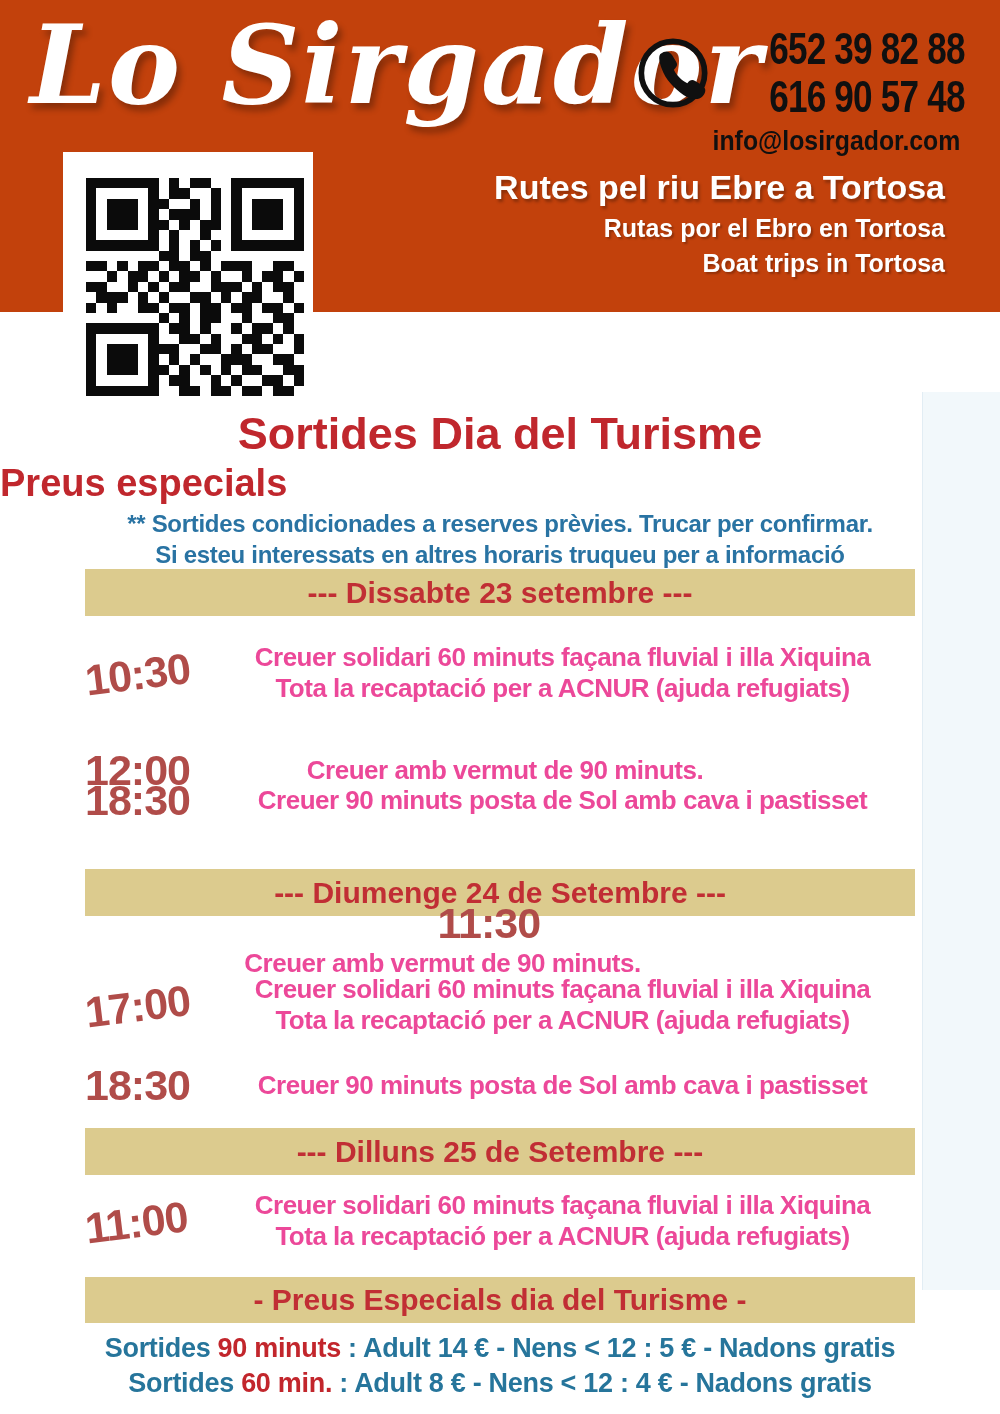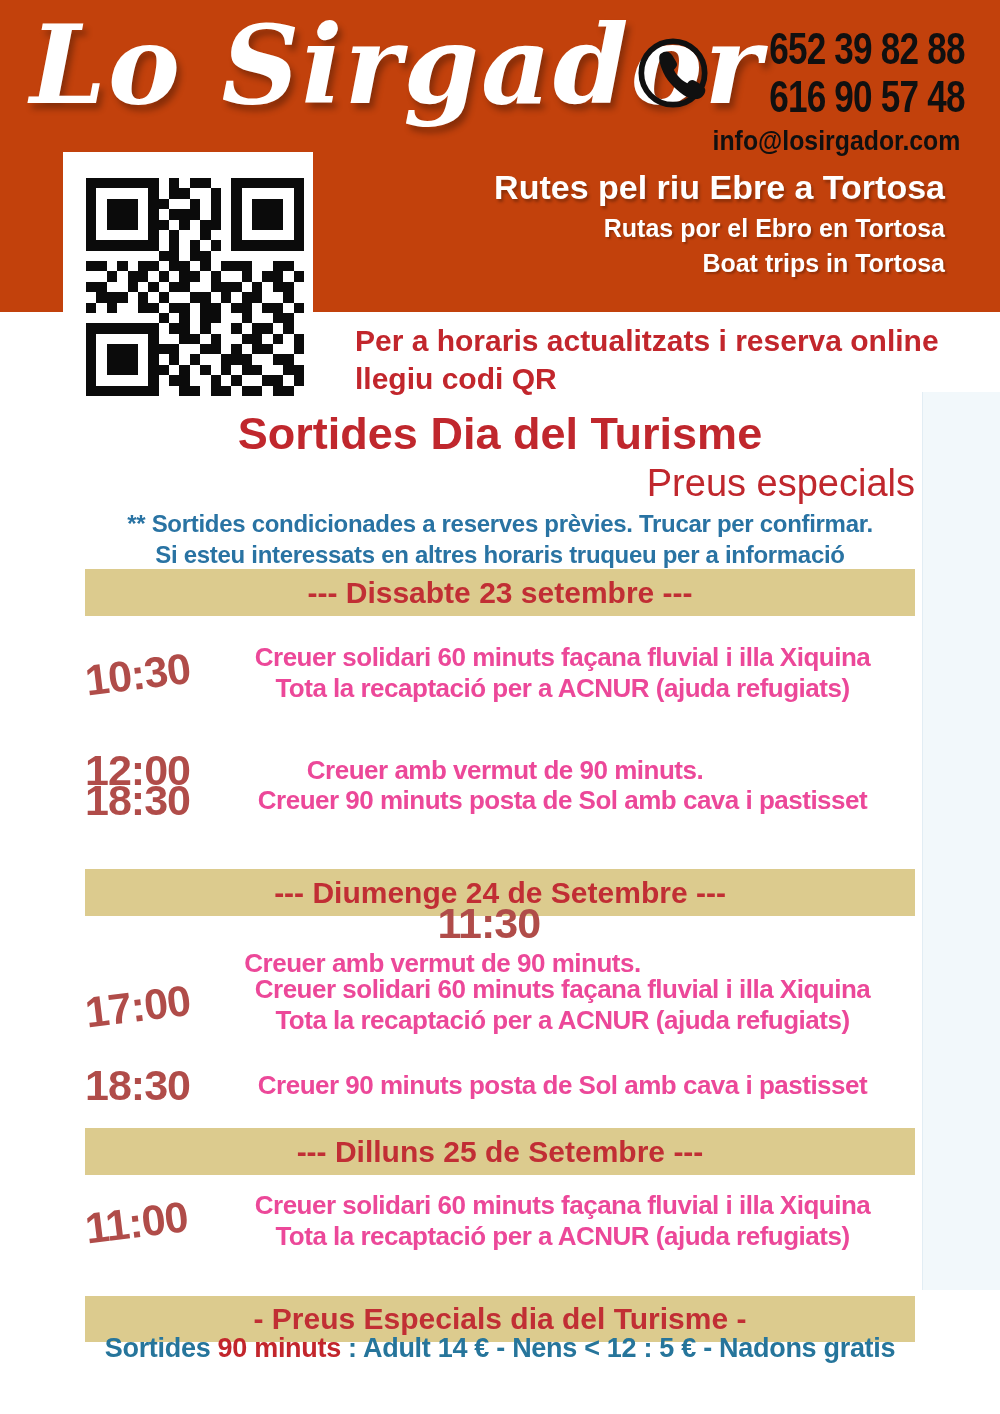--- a/index.html
+++ b/index.html
@@ -34,31 +34,31 @@
   .qr-grid{position:absolute;left:23px;top:26px;width:218px;height:218px;
            display:grid;grid-template-columns:repeat(21,1fr);grid-template-rows:repeat(21,1fr);}
   .qr-grid .on{background:#0b0b0b;}
 
   .qr-note{position:absolute;left:355px;top:322px;color:#c2262c;font-weight:bold;
            font-size:30px;line-height:38px;white-space:nowrap;}
 
   
   .title{position:absolute;left:0;top:408px;width:1000px;text-align:center;
          color:#c0272d;font-weight:bold;font-size:45px;margin:0;}
-  .subtitle{position:absolute;left:0;top:462px;width:915px;text-align:right;
-         color:#c0272d;font-weight:normal;font-size:38px;margin:0;}
+  .subtitle{position:absolute;left:0;top:462px;width:915px;text-align:left;
+         color:#c0272d;font-weight:bold;font-size:38px;margin:0;}
   .note{position:absolute;left:0;width:1000px;text-align:center;color:#2973a3;
         font-weight:bold;font-size:24px;letter-spacing:-0.3px;margin:0;white-space:nowrap;}
   .note1{top:510px;} .note2{top:541px;}
 
   
   .band{position:absolute;left:85px;width:830px;height:47px;background:#dccb8e;
         display:flex;align-items:center;justify-content:center;
         color:#c12e34;font-weight:bold;font-size:30px;white-space:nowrap;}
-  .band1{top:569px;text-align:center;} .band2{top:869px;} .band3{top:1128px;} .band4{top:1277px;height:46px;margin-top:19px;}
+  .band1{top:569px;text-align:center;} .band2{top:869px;} .band3{top:1128px;} .band4{top:1277px;height:46px;}
 
   .row{position:absolute;left:85px;width:830px;display:flex;align-items:center;}
   .time{width:125px;flex:none;color:#b04c49;font-weight:bold;font-size:43px;
         letter-spacing:-1px;}
   .tilt{transform:rotate(-7deg);}
   .desc{flex:1;text-align:center;color:#ec4899;font-weight:bold;font-size:26px;
         letter-spacing:-0.5px;line-height:1.18;}
   .desc div{white-space:nowrap;}
   .shift{margin-right:115px;}           
   .row1{top:640px;height:66px;} .row2{top:744px;height:52px;} .row3{top:774px;height:52px;}
@@ -537,24 +537,20 @@
         <div></div>
         <div class="on"></div>
         <div class="on"></div>
         <div></div>
         <div class="on"></div>
         <div class="on"></div>
         <div></div>
       </div>
   </div>
 
-  <div class="qr-note">
-    <div>Per a horaris actualitzats i reserva online</div>
-    <div>llegiu codi QR</div>
-  </div>
 
   <h1 class="title">Sortides Dia del Turisme</h1>
   <h2 class="subtitle">Preus especials</h2>
   <p class="note note2">Si esteu interessats en altres horaris truqueu per a informació</p>
   <p class="note note1">** Sortides condicionades a reserves prèvies.  Trucar per confirmar.</p>
 
   <div class="band band1">---  Dissabte 23 setembre  ---</div>
 
   <div class="row row1">
     <div class="time tilt">10:30</div>
@@ -609,14 +605,15 @@
     <div class="desc">
       <div>Creuer solidari 60 minuts façana fluvial i illa Xiquina</div>
       <div>Tota la recaptació per a ACNUR (ajuda refugiats)</div>
     </div>
   </div>
 
   <div class="band band4">- Preus Especials dia del Turisme -</div>
 
   <div class="price-line price1"><span>Sortides </span><span class="price-red">90 minuts</span><span> : Adult 14 € - Nens &lt; 12 : 5 € - Nadons gratis</span></div>
 
+  <div class="price-line price2"><span>Sortides </span><span class="price-red">60 min.</span><span> : Adult 8 € - Nens &lt; 12 : 4 € - Nadons gratis</span></div>
 
 </div>
 
 </body></html>

